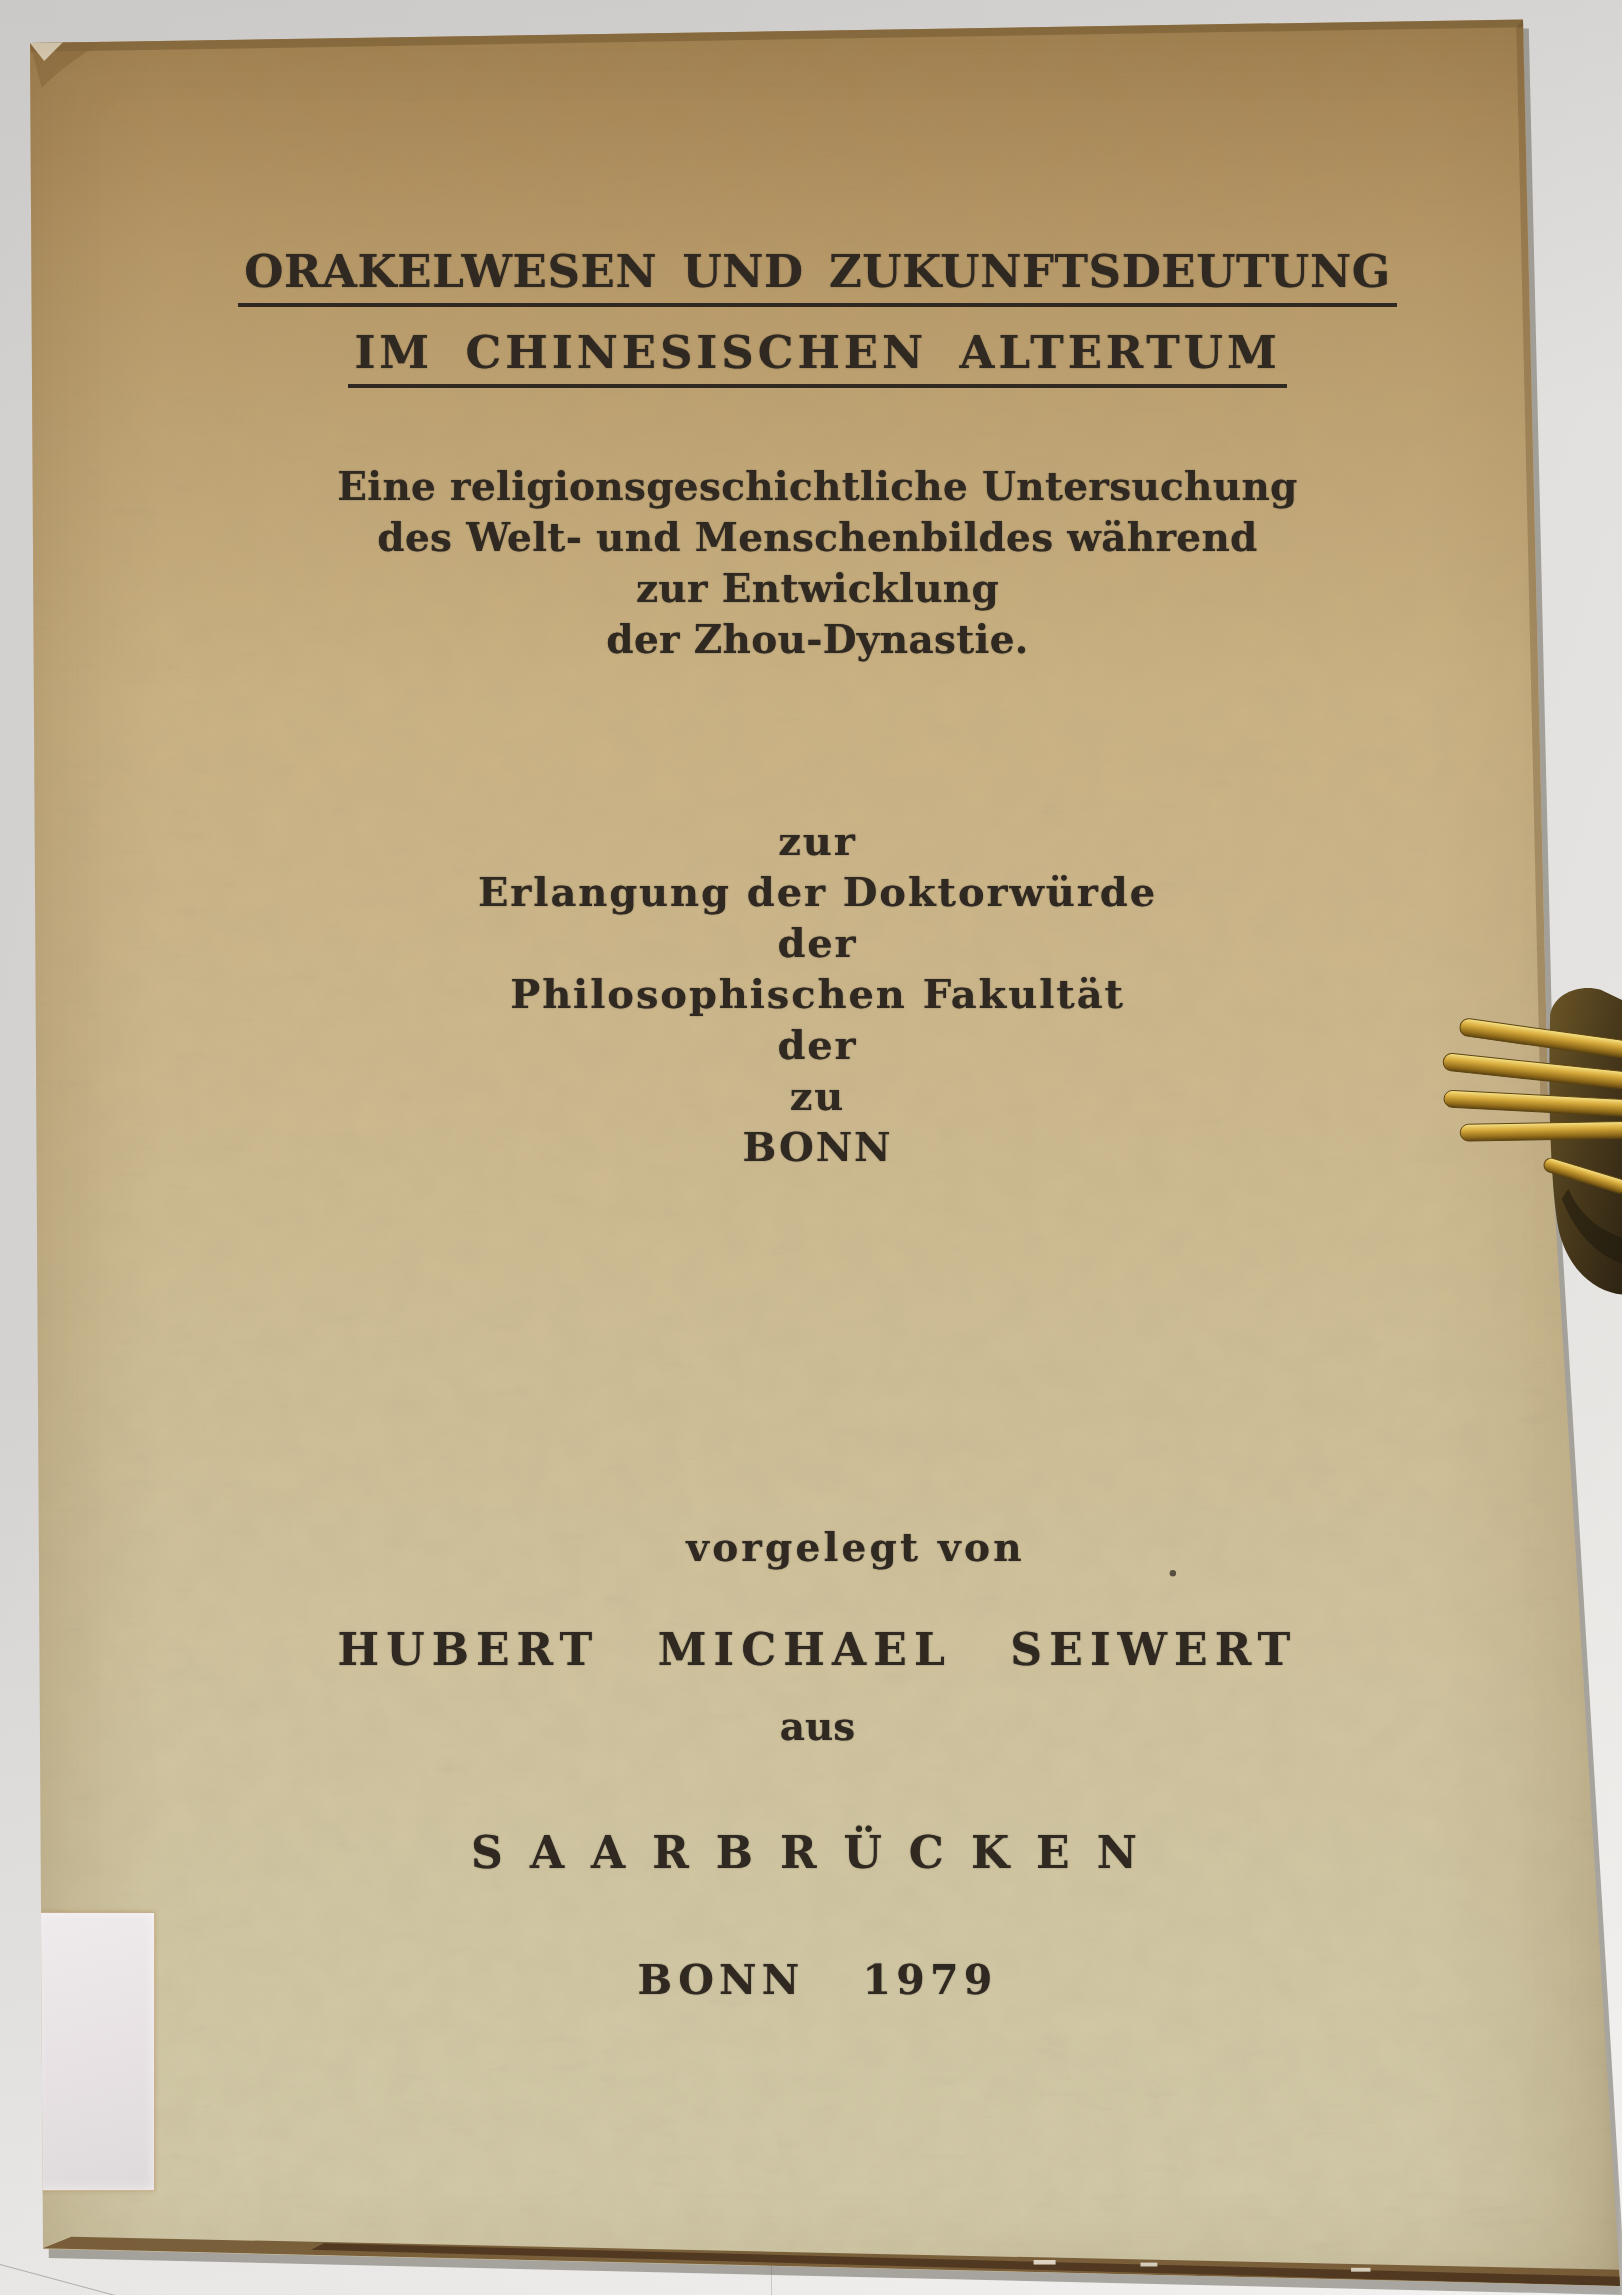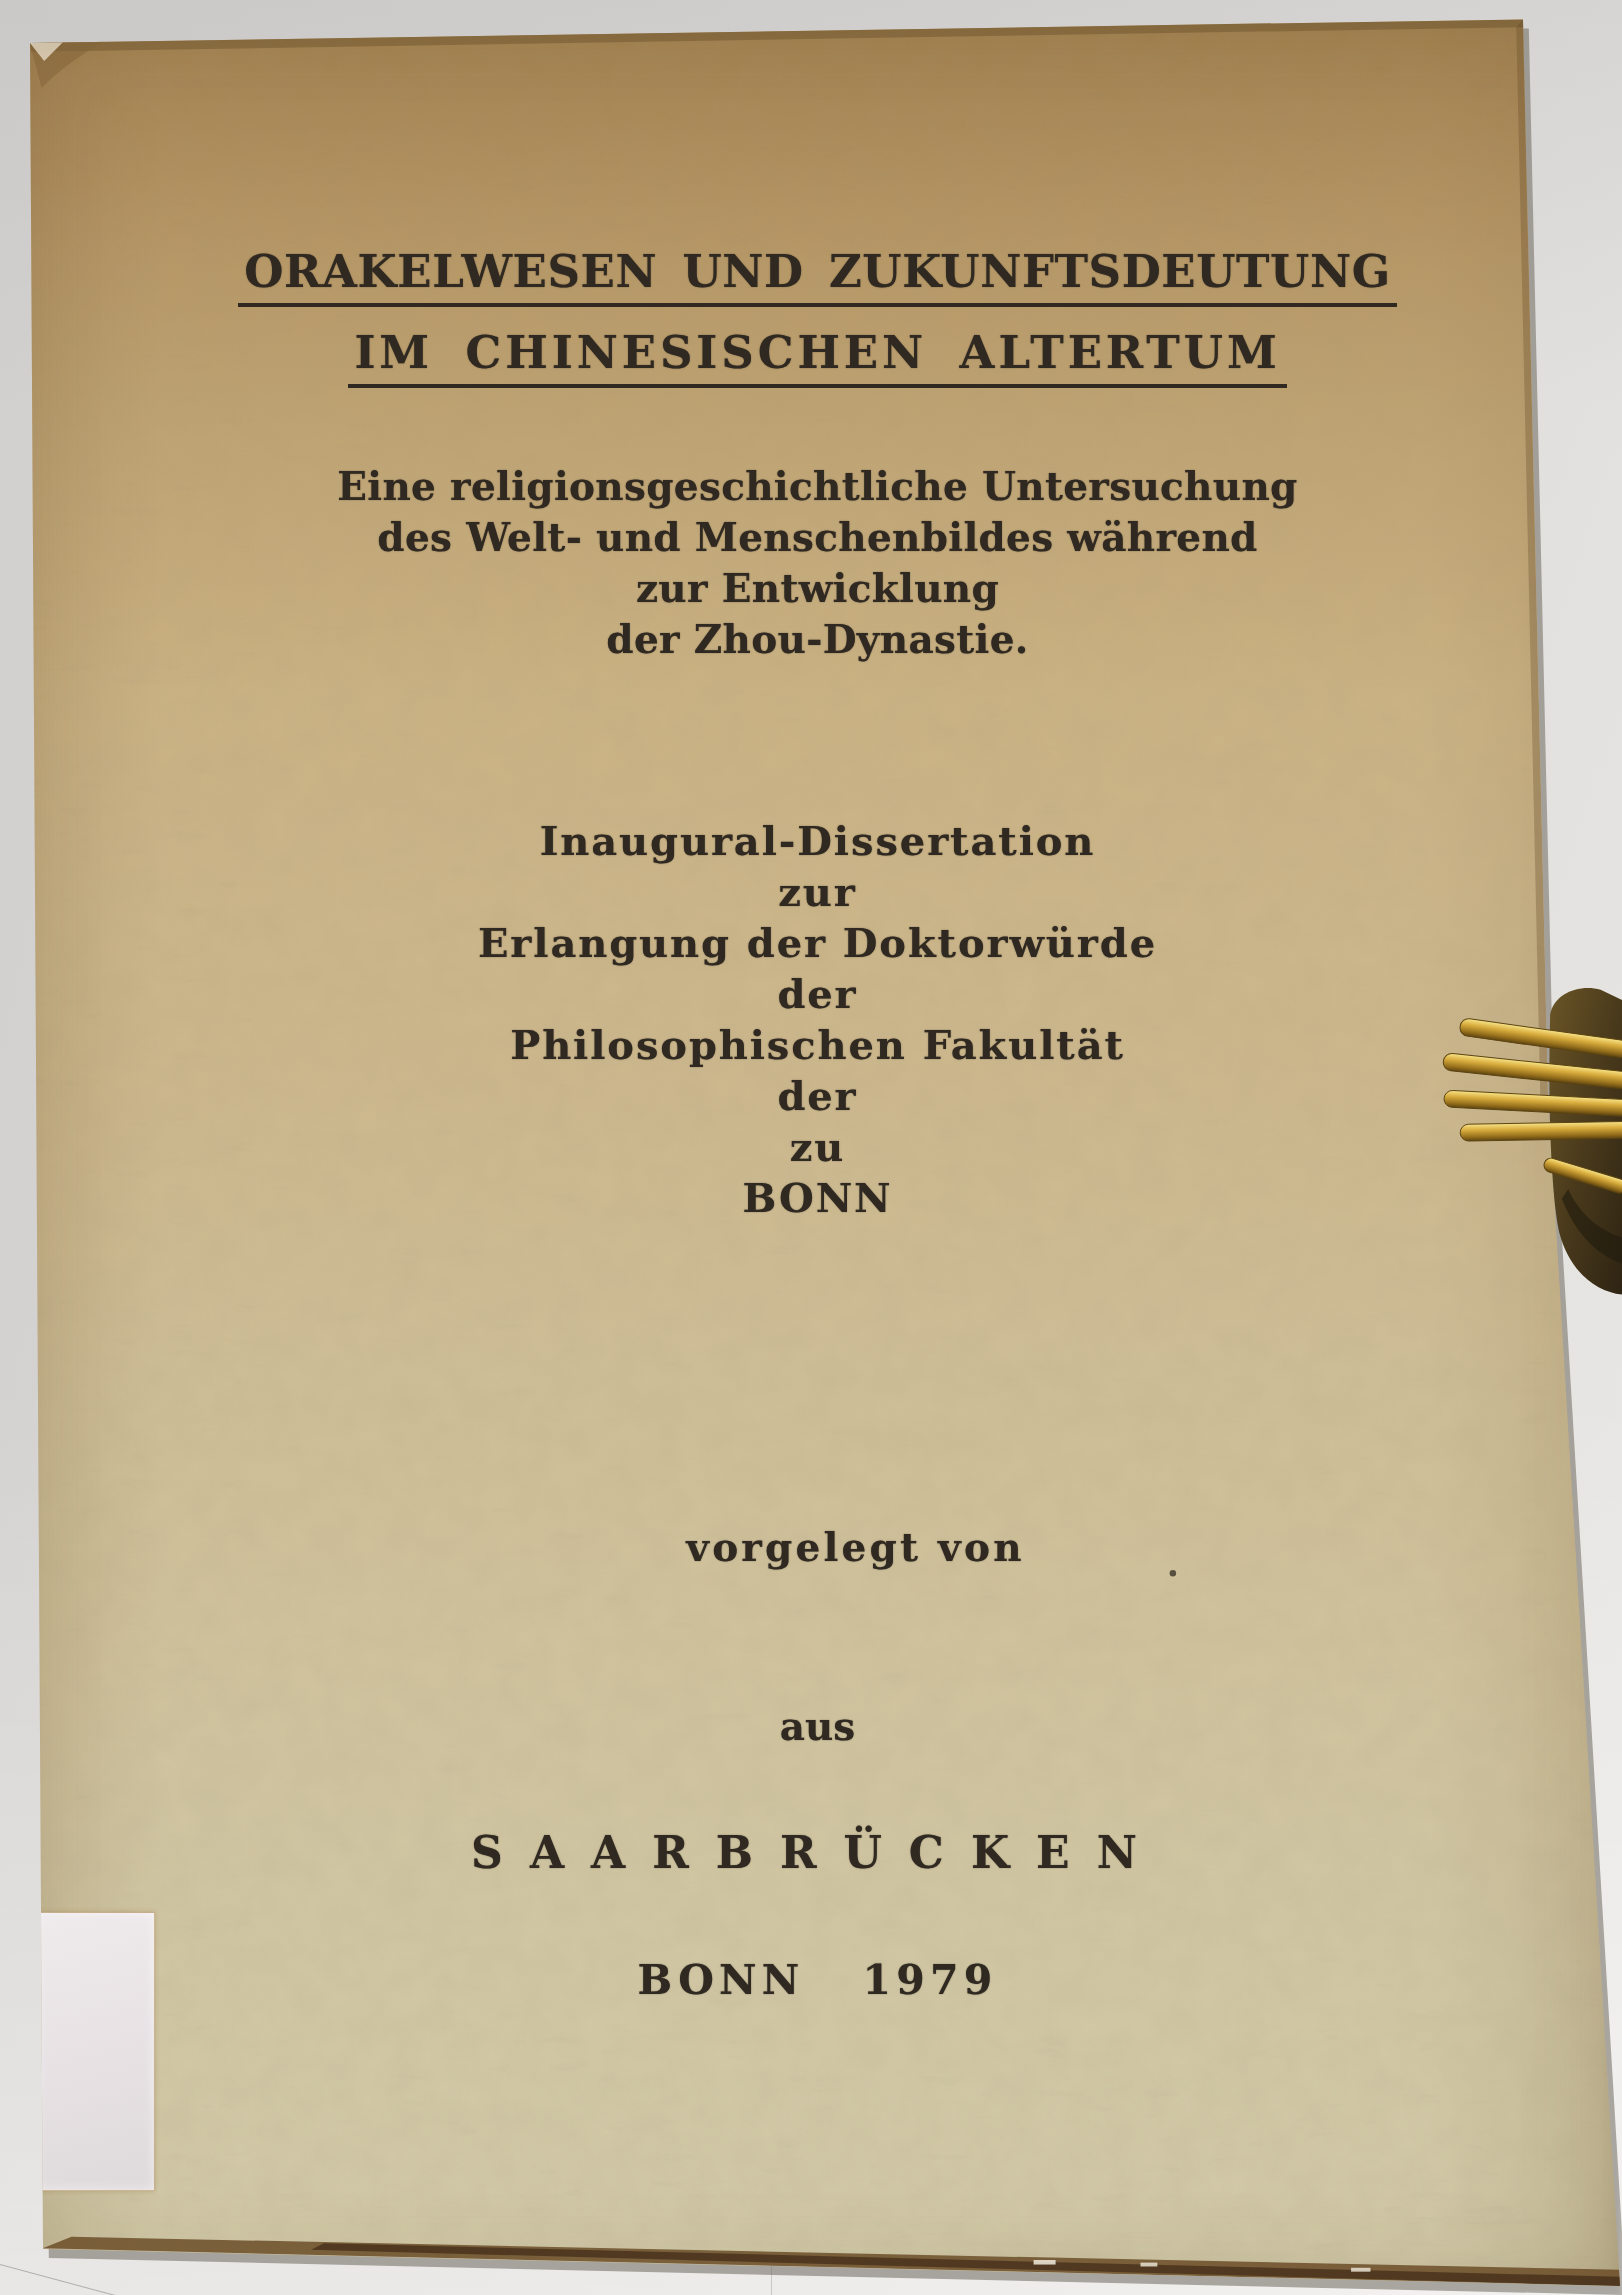--- a/index.html
+++ b/index.html
@@ -100,31 +100,31 @@
     </div>
 
     <div class="txt subtitle-block">
       <div>Eine religionsgeschichtliche Untersuchung</div>
       <div>des Welt- und Menschenbildes während</div>
       <div>zur Entwicklung</div>
       <div>der Zhou-Dynastie.</div>
     </div>
 
     <div class="txt diss-block">
-      <div>Inaugural-Dissertation</div>
       <div>zur</div>
       <div>Erlangung der Doktorwürde</div>
       <div>der</div>
       <div>Philosophischen Fakultät</div>
       <div>der</div>
       <div>zu</div>
       <div>BONN</div>
     </div>
 
     <div class="txt vorgelegt">vorgelegt von</div>
+    <div class="txt author">HUBERT MICHAEL SEIWERT</div>
     <div class="txt aus">aus</div>
     <div class="txt city">SAARBRÜCKEN</div>
     <div class="txt imprint">
       <span>BONN</span><span class="year">1979</span>
     </div>
 
     <div class="label"></div>
   </div>
 
   <svg class="clamp" width="209" height="376" viewBox="2180 1480 323 580" aria-hidden="true">

